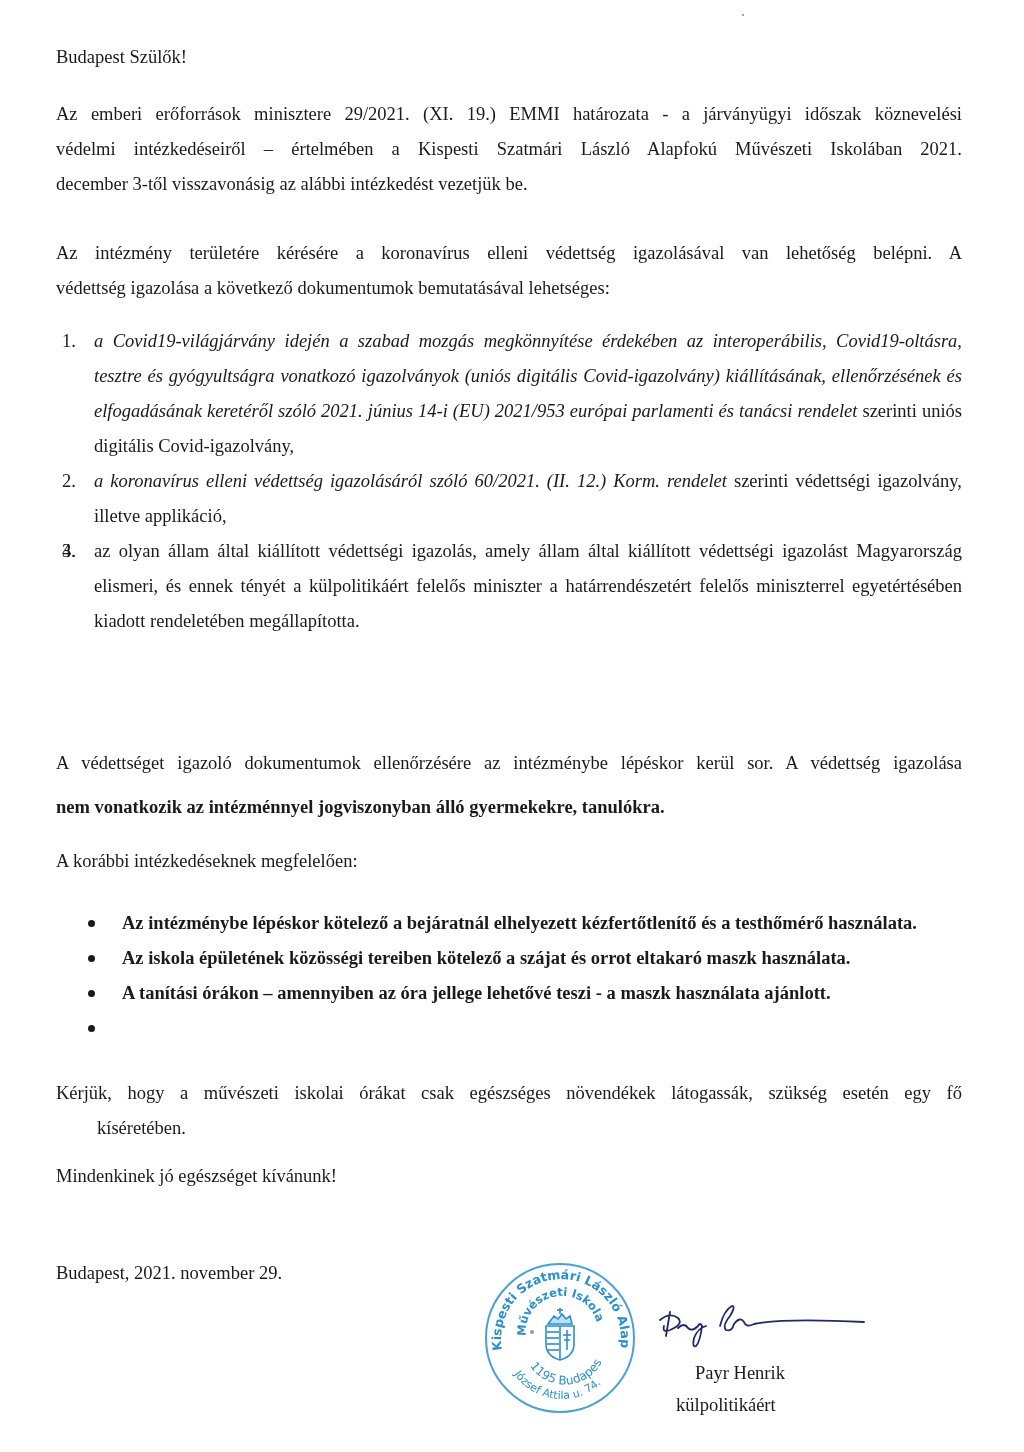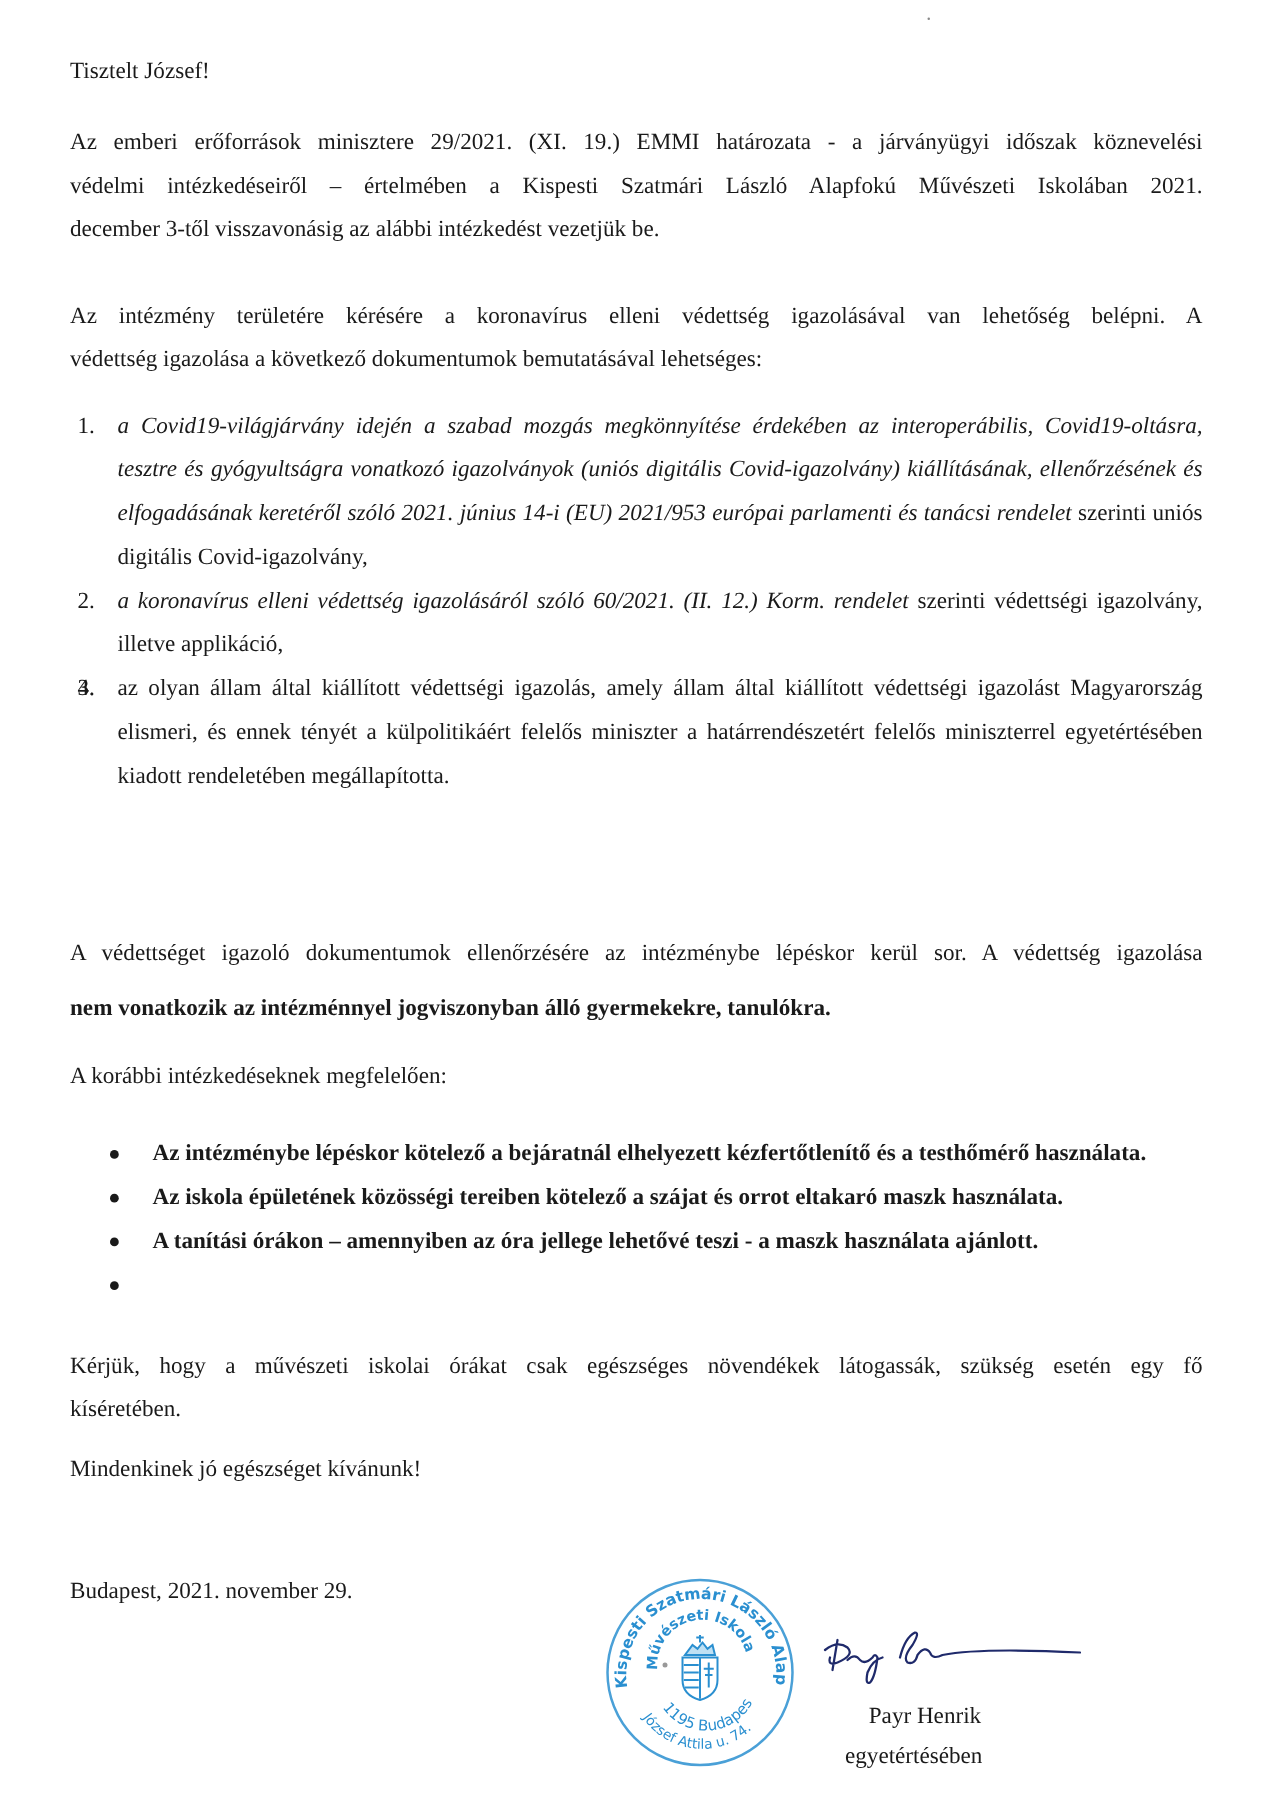--- a/index.html
+++ b/index.html
@@ -18,21 +18,21 @@
     .sig { position: absolute; left: 650px; top: 1300px; width: 220px; height: 60px; }
     .signame { position: absolute; left: 695px; top: 1358px; line-height: 30px; }
     .sigtitle { position: absolute; left: 676px; top: 1390px; line-height: 30px; }
     .speck { position: absolute; width: 2px; height: 2px; background: #888; border-radius: 50%; }
   </style>
 </head>
 <body>
 
 <div class="speck" style="left:742px; top:14px;"></div>
 
-<div class="p" style="top:40px;">Tisztelt József!</div>
+<div class="p" style="top:40px;">Budapest Szülők!</div>
 
 <div class="p jl" style="top:97px;">Az emberi erőforrások minisztere 29/2021. (XI. 19.) EMMI határozata - a járványügyi időszak köznevelési</div>
 <div class="p jl" style="top:132px;">védelmi intézkedéseiről – értelmében a Kispesti Szatmári László Alapfokú Művészeti Iskolában 2021.</div>
 <div class="p" style="top:167px;">december 3-től visszavonásig az alábbi intézkedést vezetjük be.</div>
 
 <div class="p jl" style="top:236px;">Az intézmény területére kérésére a koronavírus elleni védettség igazolásával van lehetőség belépni. A</div>
 <div class="p" style="top:271px;">védettség igazolása a következő dokumentumok bemutatásával lehetséges:</div>
 
 <div class="ol" style="top:324px;">
   <div class="li">
@@ -58,21 +58,21 @@
 <div class="p" style="top:844px;">A korábbi intézkedéseknek megfelelően:</div>
 
 <div class="ul" style="top:906px;font-weight:bold;">
   <div class="bi"><span class="dot"></span><span>Az intézménybe lépéskor kötelező a bejáratnál elhelyezett kézfertőtlenítő és a testhőmérő használata.</span></div>
   <div class="bi"><span class="dot"></span><span>Az iskola épületének közösségi tereiben kötelező a szájat és orrot eltakaró maszk használata.</span></div>
   <div class="bi"><span class="dot"></span><span>A tanítási órákon – amennyiben az óra jellege lehetővé teszi - a maszk használata ajánlott.</span></div>
   <div class="bi"><span class="dot"></span></div>
 </div>
 
 <div class="p jl" style="top:1076px;">Kérjük, hogy a művészeti iskolai órákat csak egészséges növendékek látogassák, szükség esetén egy fő</div>
-<div class="p" style="top:1111px;">kíséretében.</div>
+<div class="p" style="top:1111px;margin-left:41px;">kíséretében.</div>
 
 <div class="p" style="top:1159px;">Mindenkinek jó egészséget kívánunk!</div>
 
 <div class="p" style="top:1256px;">Budapest, 2021. november 29.</div>
 
 <div class="stamp">
   <svg width="160" height="160" viewBox="0 0 160 160">
     <defs>
       <path id="arcTop" d="M 22 92 A 60 60 0 1 1 140 92" fill="none"></path>
       <path id="arcInner" d="M 46 78 A 36 36 0 0 1 118 70" fill="none"></path>
@@ -105,13 +105,13 @@
     <circle cx="52" cy="74" r="2" fill="#999"></circle>
   </svg>
 </div>
 
 <div class="sig">
   <svg width="220" height="60" viewBox="0 0 220 60">
     <path d="M10 20 q10 -8 18 -2 q6 6 -8 12 q-8 3 -6 -4 M20 12 l-4 24 M28 28 q6 -6 10 0 q4 4 10 -2 q2 -4 4 0 q-2 16 -6 20 q-4 2 -2 -8 q4 -10 12 -12 M70 26 q4 -16 12 -20 q4 0 -2 10 q-8 10 -4 14 q6 2 8 -6 q6 -8 10 -2 q2 6 10 2 q30 -6 110 -2" fill="none" stroke="#1f2a6b" stroke-width="1.8" stroke-linecap="round"></path>
   </svg>
 </div>
 <div class="signame">Payr Henrik</div>
-<div class="sigtitle">egyetértésében</div>
+<div class="sigtitle">külpolitikáért</div>
 
 </body></html>

